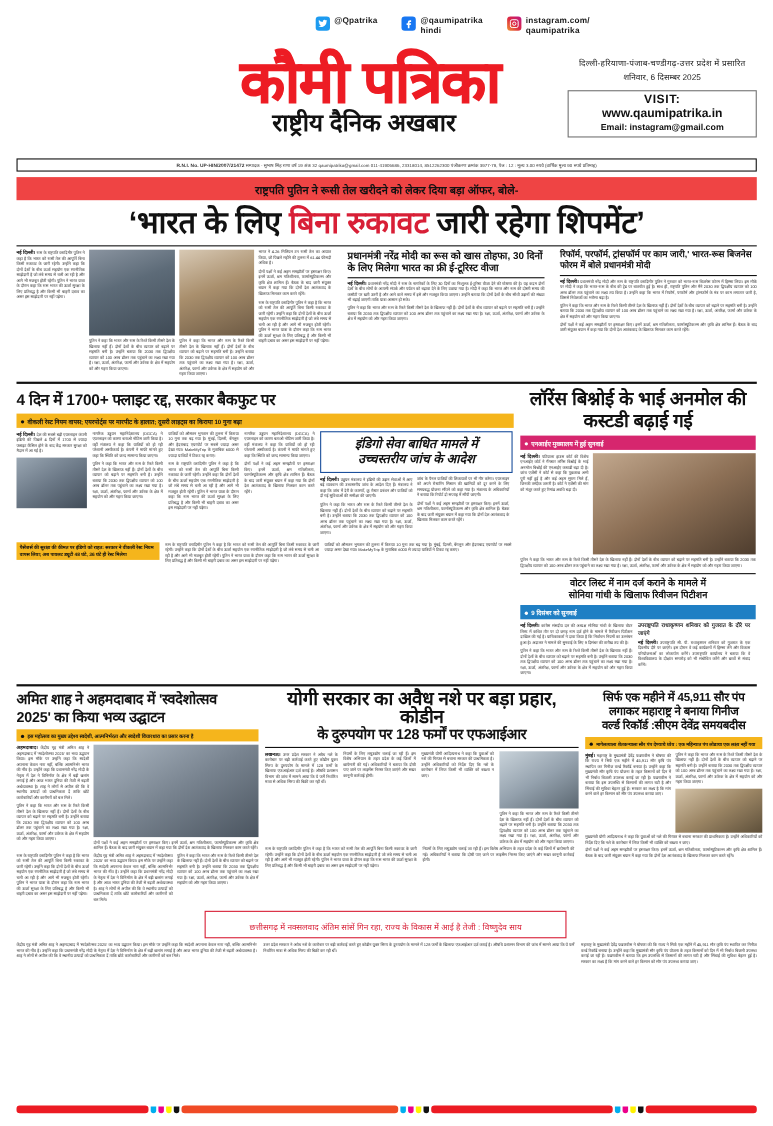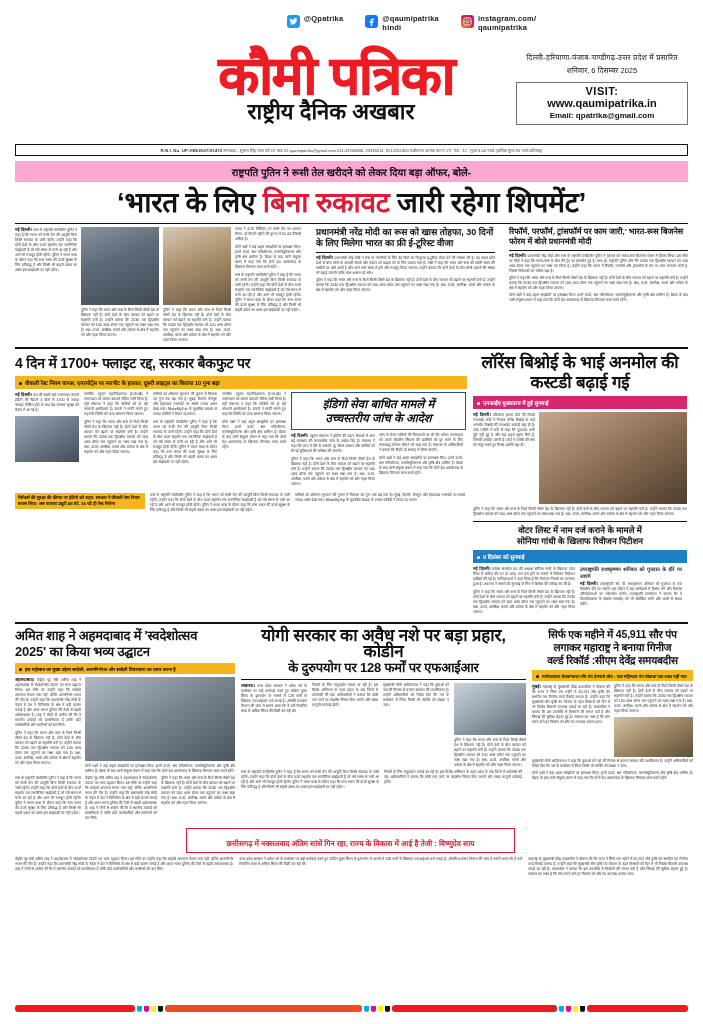--- a/index.html
+++ b/index.html
@@ -39,21 +39,21 @@
   .visit-label { font-size:11px; font-weight:bold; letter-spacing:.5px; }
   .visit-url { font-size:11px; font-weight:bold; line-height:13px; }
   .visit-email { font-size:8px; font-weight:bold; line-height:11px; }
 
   
   .rni { border:1px solid #111; height:12px; display:flex; align-items:center; justify-content:center; margin-top:4px; overflow:hidden; }
   .rni span { font-size:4px; color:#333; letter-spacing:.05px; white-space:nowrap; }
   .rni b { font-size:4.4px; }
 
   
-  .kicker { background:#f9a8d4; text-align:center; font-size:10px; font-weight:bold; padding:4px 0 3px; margin-top:5px; color:#111; }
+  .kicker { background:#ef4444; text-align:center; font-size:10px; font-weight:bold; padding:4px 0 3px; margin-top:5px; color:#111; }
   .lead-head { text-align:center; font-size:28px; font-weight:bold; line-height:34px; margin:4px 0 3px; letter-spacing:-.3px; }
   .lead-head .red { color:#d81f36; }
 
   .rule { border-top:1px solid #111; }
   .rule2 { border-top:2px solid #111; }
 
   
   .body-text { font-size:3.6px; line-height:5px; text-align:justify; color:#2a2a2a; }
   .body-text p { margin-bottom:3px; }
   .dateline { font-size:4.4px; font-weight:bold; color:#111; }
@@ -76,21 +76,21 @@
 
   .boxed-head { border:1px solid #1b4f9c; padding:4px 5px; text-align:center; }
   .boxed-head .l1 { font-size:11.5px; font-weight:bold; font-style:italic; line-height:14px; color:#111; }
 
   .hl-box { background:#f5b51c; font-size:4.4px; font-weight:bold; padding:2px 3px; line-height:6px; }
 
   .mini-head { font-size:9px; font-weight:bold; line-height:11px; }
   .mini-head-c { font-size:9px; font-weight:bold; line-height:11px; text-align:center; }
 
   .strip-red { border:1.5px solid #d81f36; text-align:center; padding:2.5px 0; }
-  .strip-red span { color:#d81f36; font-size:7.5px; font-weight:bold; }
+  .strip-red span { color:#d81f36; font-size:7.5px; font-weight:normal; }
 
   .cmyk-bar { position:absolute; left:15px; right:15px; bottom:12px; height:7px; display:flex; gap:2px; align-items:center; }
   .cmyk-seg { height:7px; border-radius:3px; }
   .dot { width:5px; height:6px; border-radius:0 0 3px 3px; }
 
   .bulletdot { display:inline-block; width:3px; height:3px; border-radius:50%; background:currentColor; vertical-align:middle; margin-right:3px; }
 </style>
 </head>
 <body>
 
@@ -128,21 +128,21 @@
 
   <div class="masthead">
     <div class="mast-title">कौमी पत्रिका</div>
     <div class="mast-sub">राष्ट्रीय दैनिक अखबार</div>
     <div class="mast-right">
       <div class="mast-edition">दिल्ली-हरियाणा-पंजाब-चण्डीगढ़-उत्तर प्रदेश में प्रसारित</div>
       <div class="mast-date">शनिवार, 6 दिसम्बर 2025</div>
       <div class="visit-box">
         <div class="visit-label">VISIT:</div>
         <div class="visit-url">www.qaumipatrika.in</div>
-        <div class="visit-email">Email: qpatrika@gmail.com</div>
+        <div class="visit-email">Email: instagram@gmail.com</div>
       </div>
     </div>
   </div>
 
   <div class="rni">
     <span><b>R.N.I. No. UP-HIN/2007/21472</b>&nbsp;<i style="font-style:normal">सम्पादक - सुभाष सिंह राणा  वर्ष 19 अंक 32 qaumipatrika@gmail.com  011-41906686, 23318014, 8512262300  पंजीकरण क्रमांक 3977-79, पेज : 12 : मूल्य 3.00 रुपये (वार्षिक मूल्य 90 रुपये प्रतिमाह)</i></span>
   </div>
 
   <div class="kicker">राष्ट्रपति पुतिन ने रूसी तेल खरीदने को लेकर दिया बड़ा ऑफर, बोले-</div>
   <div class="lead-head">

